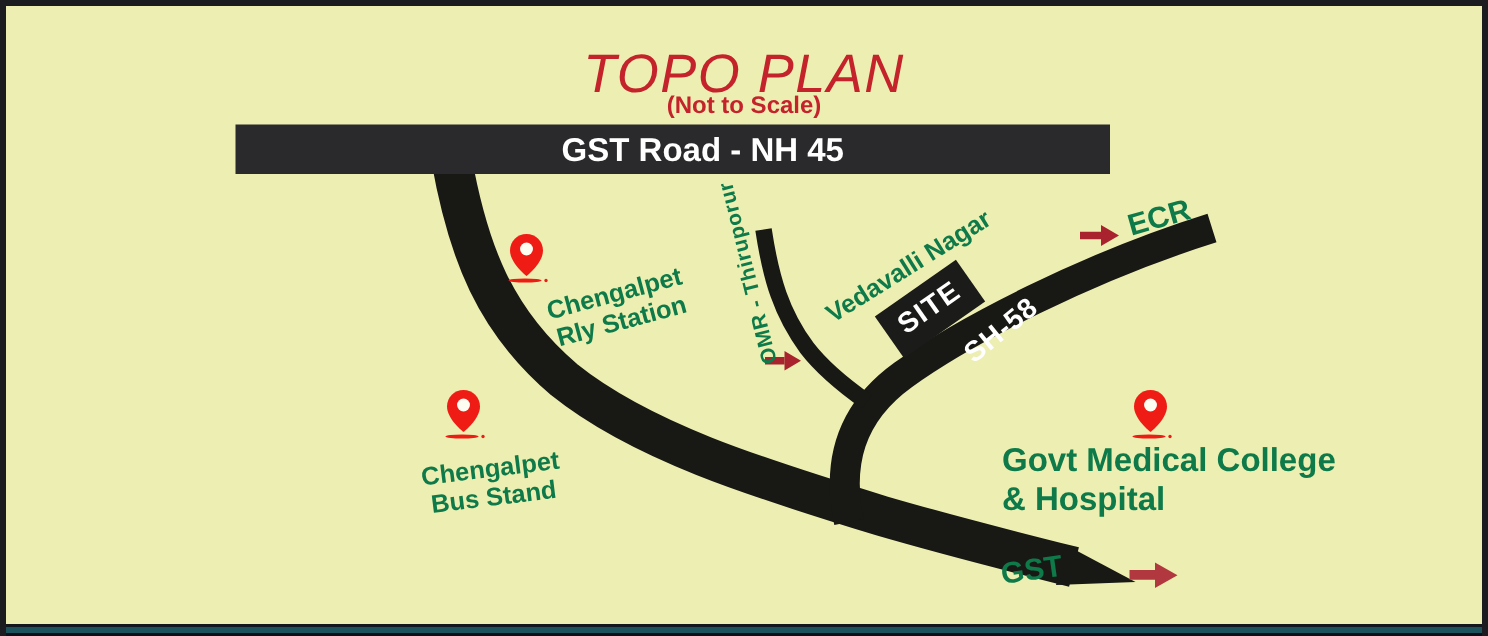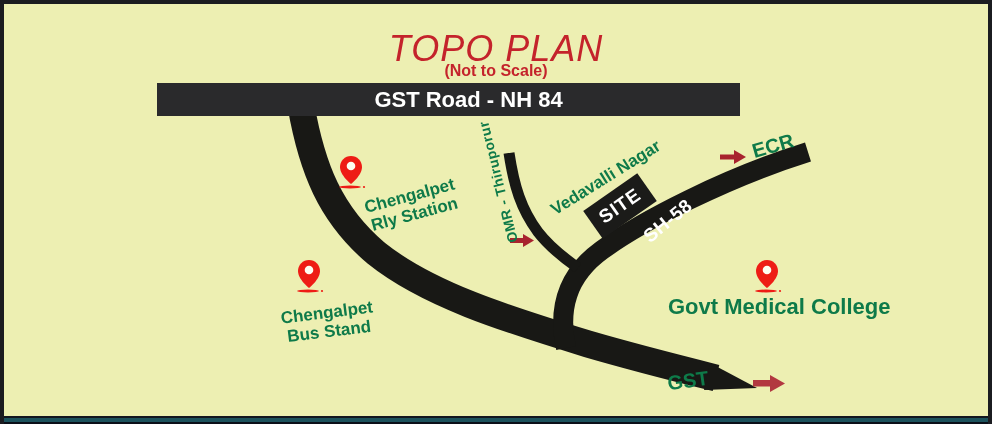--- a/index.html
+++ b/index.html
@@ -129,21 +129,21 @@
     <g transform="translate(753,375)">
       <rect x="0" y="5" width="17" height="6.5" fill="#B23840"></rect>
       <polygon points="17,0 32,8.5 17,17" fill="#B23840"></polygon>
     </g>
   </svg>
 
   <div class="title">TOPO PLAN</div>
   <div class="subtitle">(Not to Scale)</div>
 
   <div class="road-bar">
-    <span class="bar-label">GST Road - NH 84</span>
+    <span class="bar-label">GST Road - NH 45</span>
   </div>
 
   <div class="site-box">
     <span class="site-label">SITE</span>
   </div>
 
   <div class="lbl omr-lbl">OMR - Thiruporur</div>
   <div class="lbl vedavalli-lbl">Vedavalli Nagar</div>
   <div class="sh58-lbl">SH-58</div>
   <div class="lbl ecr-lbl">ECR</div>
@@ -152,16 +152,17 @@
   <div class="lbl two-line rly-lbl">
     <div>Chengalpet</div>
     <div>Rly Station</div>
   </div>
   <div class="lbl two-line bus-lbl">
     <div>Chengalpet</div>
     <div>Bus Stand</div>
   </div>
   <div class="lbl medical-lbl">
     <div>Govt Medical College</div>
+    <div>&amp; Hospital</div>
   </div>
 
   <div class="bottom-border"></div>
 </div>
 
 </body></html>

